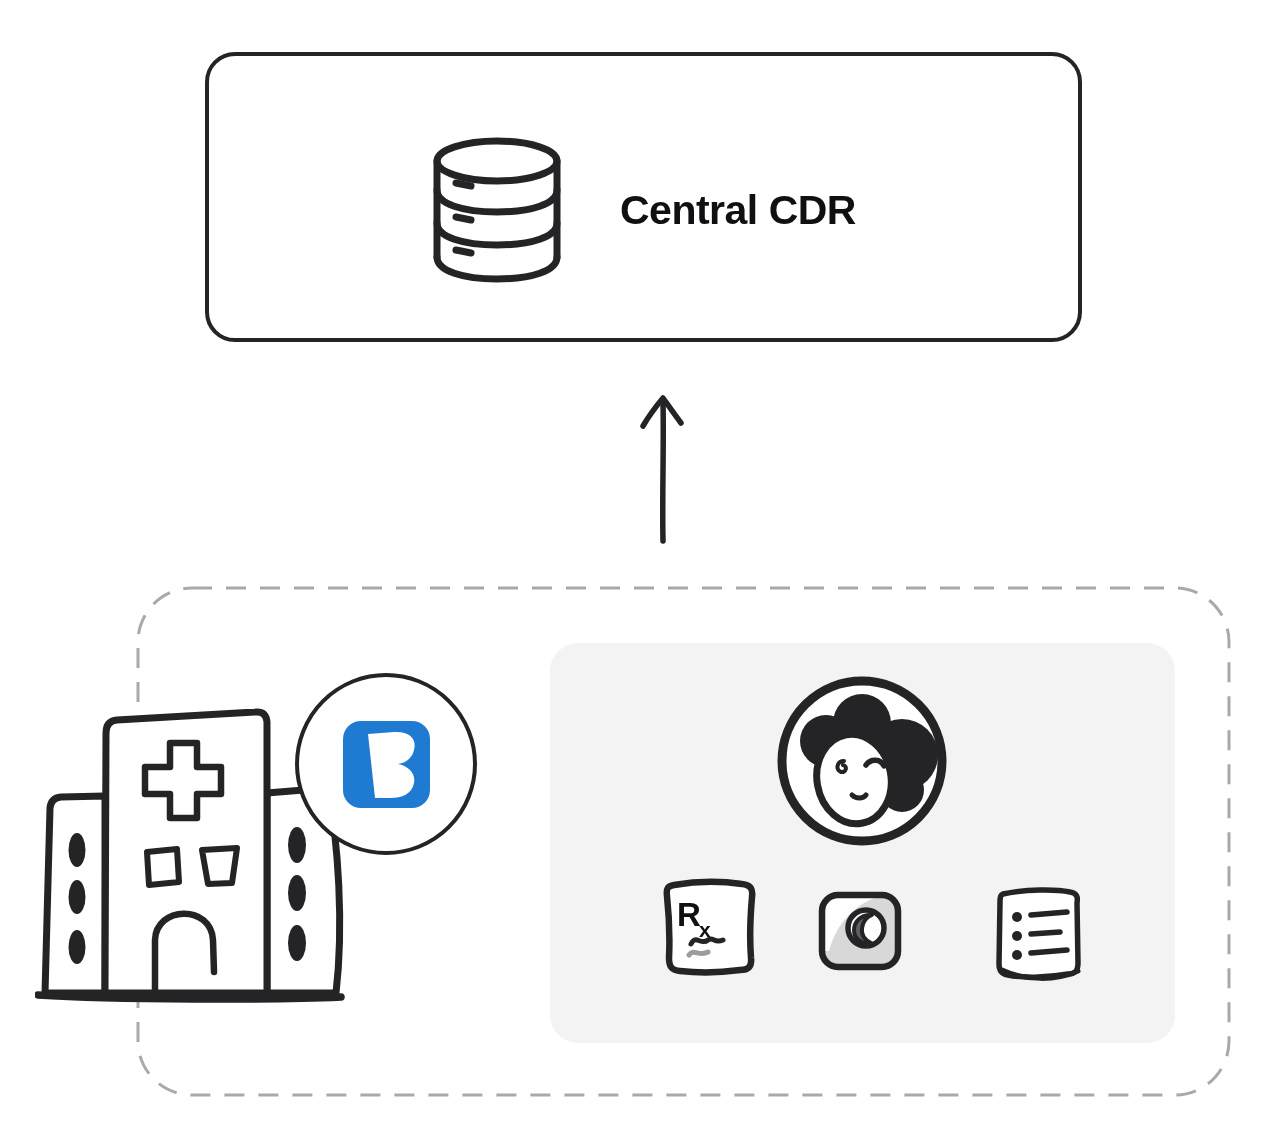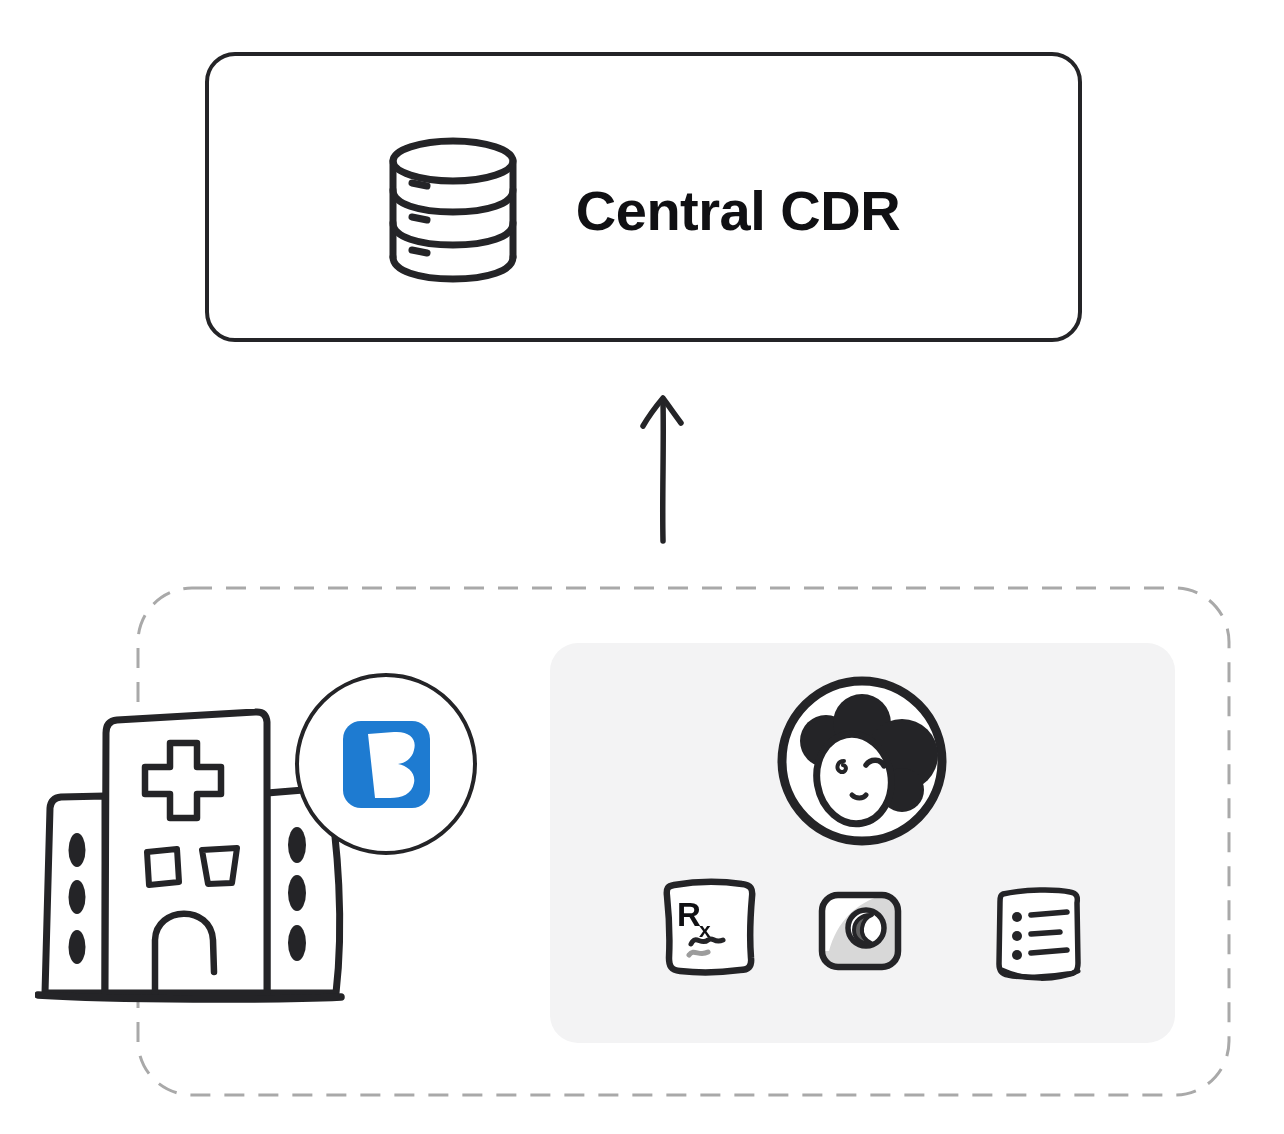--- a/index.html
+++ b/index.html
@@ -16,21 +16,21 @@
   .fd{fill:var(--stroke-dark,#242427);}
 
   
   #central-box{
     left:205px;top:52px;width:877px;height:290px;box-sizing:border-box;
     border:4px solid var(--stroke-dark,#242427);border-radius:30px;background:#fff;
     display:flex;align-items:center;justify-content:center;gap:57px;
     padding-top:26px;z-index:2;
   }
   #central-label{
-    font-size:56px;font-weight:700;color:var(--text-dark,#101013);
+    font-size:41px;font-weight:700;color:var(--text-dark,#101013);
     letter-spacing:-0.5px;
   }
 
   
   #arrow{left:630px;top:392px;z-index:2;}
 
   
   #dashed-frame{left:136px;top:586px;z-index:1;}
 
   

